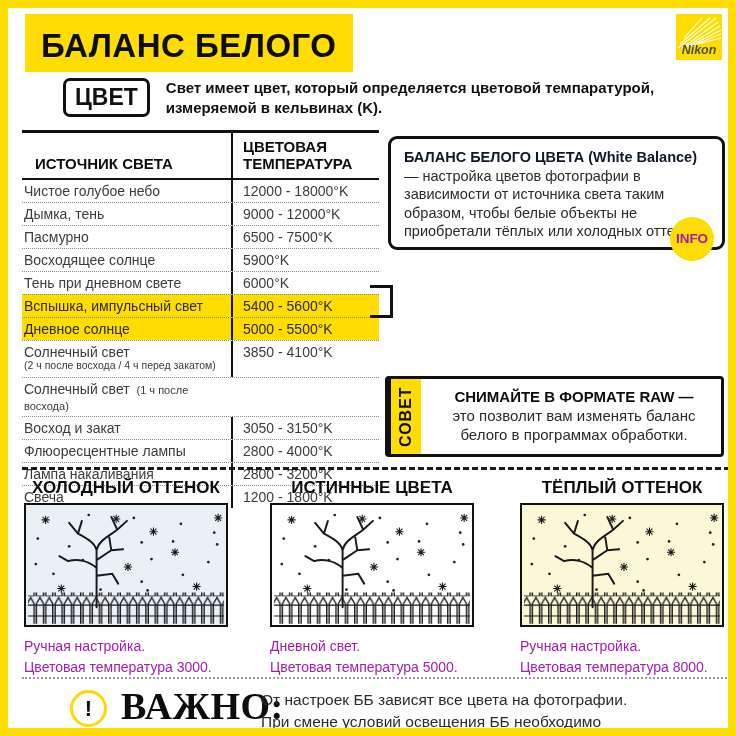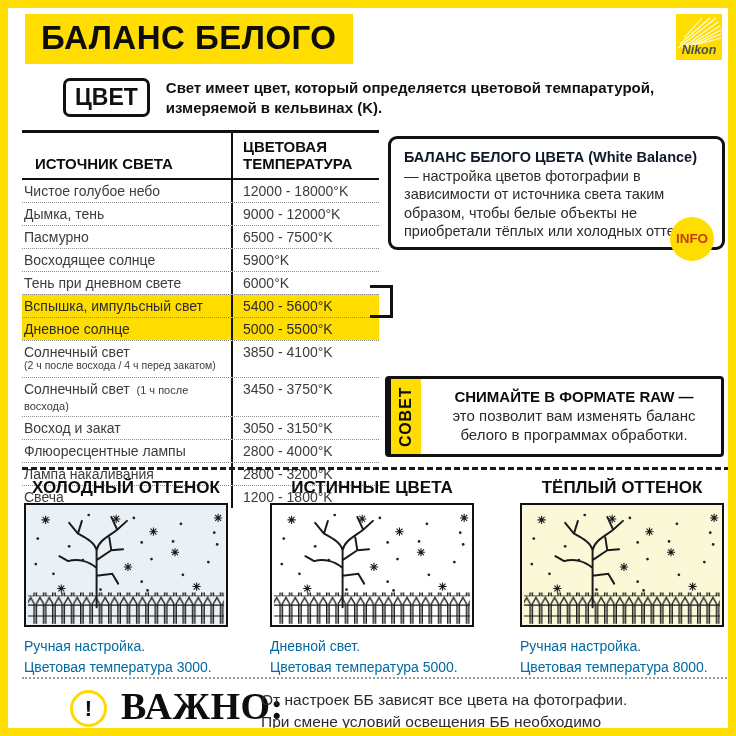--- a/index.html
+++ b/index.html
@@ -3,21 +3,21 @@
 <meta charset="utf-8">
 <style>
   * { margin:0; padding:0; box-sizing:border-box; }
   html,body { background:#fff; }
   body { font-family:"Liberation Sans", sans-serif; color:#111; }
   .page { position:relative; width:736px; height:736px; background:#ffffff;
           border:8px solid #ffdd00; overflow:hidden; }
 
   
   .title-box { position:absolute; left:17px; top:6px; background:#ffdd00;
-               padding:5px 16px 7px 16px; font-size:33px; font-weight:bold;
+               padding:13px 16px 7px 16px; font-size:33px; font-weight:bold;
                letter-spacing:.5px; color:#0d0d0d; }
   .nikon { position:absolute; right:6px; top:6px; width:46px; height:46px; }
 
   
   .intro { position:absolute; left:17px; top:70px; display:flex; align-items:center; gap:16px;padding-left:38px; }
   .intro-label { border:3px solid #111; border-radius:7px; padding:3px 9px;
                  font-size:23px; font-weight:bold; }
   .intro-text { font-size:15px; font-weight:bold; max-width:560px; line-height:1.3; }
 
   
@@ -37,21 +37,21 @@
   .note { display:block; font-size:10.5px; line-height:1.1; padding-bottom:2px; }
   .note-inline { font-size:11px; margin-left:3px; }
 
   
   .info-box { position:absolute; left:380px; top:128px; width:337px; height:114px;
               border:3px solid #111; border-radius:9px; padding:9px 12px 8px 13px;
               font-size:14.5px; line-height:1.28; color:#2b2b2b; background:#fff; }
   .info-box b { color:#0f172a; }
   .info-badge { position:absolute; right:8px; bottom:-14px; width:44px; height:44px;
                 border-radius:50%; background:#ffdd00; display:flex; align-items:center;
-                justify-content:center; font-weight:bold; font-size:13.5px; color:#c2410c; }
+                justify-content:center; font-weight:bold; font-size:13.5px; color:#a21caf; }
 
   
   .callout { position:absolute; left:357px; top:272px; width:344px; height:40px;
              background:#ffdd00; display:flex; align-items:center; padding-left:48px;
              font-size:15px; color:#2b2b2b; }
   .bracket { position:absolute; left:362px; top:277px; width:23px; height:33px;
              border:3px solid #111; border-left:none; background:transparent; }
 
   
   .tip-box { position:absolute; left:377px; top:368px; width:339px; height:81px;
@@ -69,21 +69,21 @@
   .dot-divider  { position:absolute; left:14px; width:708px; top:669px;
                   border-top:2px dotted #9a9a9a; }
 
   
   .panel { position:absolute; top:470px; width:204px; }
   .panel.p0 { left:16px; } .panel.p1 { left:262px; } .panel.p2 { left:512px; }
   .panel-title { text-align:center; font-weight:bold; font-size:17px; color:#0d0d0d;
                  margin-bottom:5px; }
   .panel-art { border:2px solid #111; height:124px; }
   .panel-art svg { display:block; width:100%; height:100%; }
-  .panel-caption { margin-top:9px; font-size:14px; line-height:1.5; color:#0369a1; }
+  .panel-caption { margin-top:9px; font-size:14px; line-height:1.5; color:#a21caf; }
 
   
   .important { position:absolute; left:0; top:676px; width:720px; display:flex;
                align-items:center; }
   .imp-icon { position:absolute; left:62px; top:6px; width:37px; height:37px;
               border:3.5px solid #ffd900; border-radius:50%; display:flex;
               align-items:center; justify-content:center; font-weight:bold;
               font-size:22px; color:#0d0d0d; }
   .imp-label { position:absolute; left:113px; top:0; font-size:38px; font-weight:bold;
                color:#0d0d0d; letter-spacing:.5px;font-family:Liberation Serif, serif; }
@@ -204,21 +204,20 @@
         <span>Солнечный свет</span>
         <span class="note">(2 ч после восхода / 4 ч перед закатом)</span>
       </div>
       <div class="c2">3850 - 4100°K</div>
     </div>
     <div class="trow">
       <div class="c1">
         <span>Солнечный свет</span>
         <span class="note-inline">(1 ч после восхода)</span>
       </div>
-      <div class="c2">3450 - 3750°K</div>
     </div>
     <div class="trow">
       <div class="c1">Восход и закат</div>
       <div class="c2">3050 - 3150°K</div>
     </div>
     <div class="trow">
       <div class="c1">Флюоресцентные лампы</div>
       <div class="c2">2800 - 4000°K</div>
     </div>
     <div class="trow">

